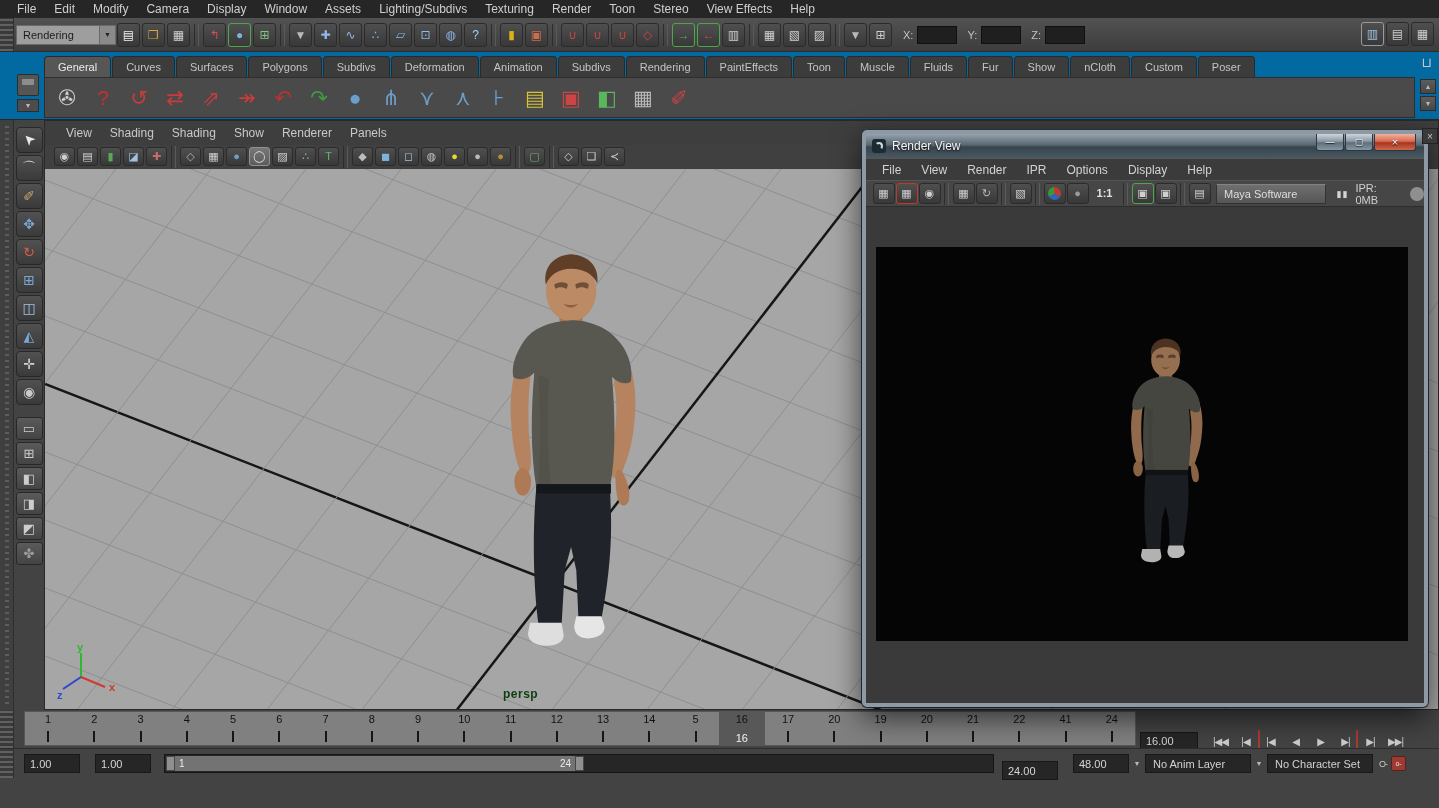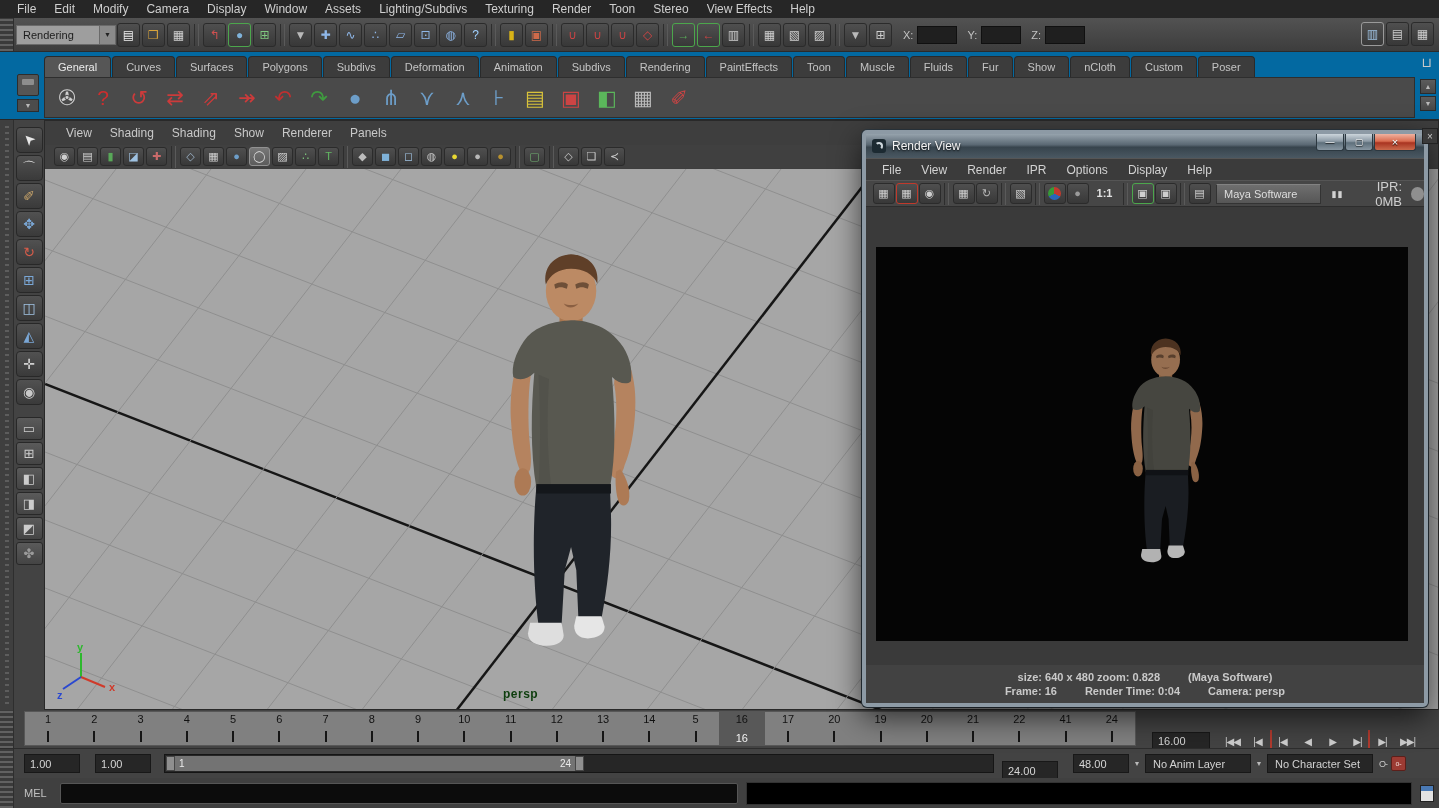--- a/index.html
+++ b/index.html
@@ -110,38 +110,38 @@
   .rv-toolbar { height:27px; background:#464646; border-top:1px solid #555; border-bottom:1px solid #2d2d2d;
     display:flex; align-items:center; padding-left:6px; flex:0 0 27px; }
   .rv-btn { width:22px; height:21px; margin:0 0.5px; font-size:11px; }
   .rv-btn.wide { width:30px; font-size:11px; font-weight:bold; background:none; border:none; }
   [data-name="rgb-channels-icon"] .glyph { width:13px; height:13px; border-radius:50%;
     background:conic-gradient(#c23a2e 0 120deg,#2a67b8 120deg 240deg,#379a37 240deg 360deg); }
   .renderer-dd { width:112px; height:20px; margin:0 7px 0 5px; background:linear-gradient(#6f6f6f,#565656);
     border:1px solid #333; border-top-color:#828282; display:flex; align-items:center; padding-left:7px;
     font-size:11px; color:#dedede; }
   .pause { font-size:9px; color:#d2d2d2; letter-spacing:1px; margin:0 7px 0 4px; }
-  .iprmem { font-size:13px; color:#cfcfcf;text-align:right; }
+  .iprmem { font-size:11px; color:#cfcfcf; }
   .ipr-dot { width:14px; height:14px; border-radius:50%; background:#8f8f8f; margin-left:9px; }
   .rv-canvas-area { flex:1; position:relative; background:#3a3a3a; }
   .rv-canvas { position:absolute; left:10px; top:40px; width:532px; height:394px; background:#050505; }
   .rv-canvas .char { left:229px; top:88px; width:120px; height:232px; filter:brightness(.8); }
   .rv-status { flex:0 0 38px; background:#424242; display:flex; flex-direction:column; align-items:center;
     justify-content:center; gap:2px; }
   .rv-status .line { font-size:11px; font-weight:bold; color:#c9c9c9; display:flex; gap:28px; }
 
   
   #timeslider { position:absolute; top:710px; left:0; right:0; height:38px; background:#434343; display:flex; }
   #ruler { margin:1px 0 2px 10px; width:1112px; background:#808080; border:1px solid #575757; display:flex; }
   .tcell { flex:1; position:relative; cursor:default; }
   .tnum { position:absolute; top:1px; width:100%; text-align:center; font-size:11px; color:#111; }
   .tick { position:absolute; bottom:3px; left:50%; width:2px; margin-left:-1px; height:11px; background:#151515; }
   .tcell.current { background:#585858; }
   .tcur { position:absolute; bottom:1px; width:100%; text-align:center; font-size:11px; color:#f2f2f2; }
-  #playback { flex:1; display:flex; align-items:center; padding-left:16px;margin-top:24px; }
+  #playback { flex:1; display:flex; align-items:center; padding-left:4px;margin-top:24px; }
   #current-time { width:58px; height:19px; background:#262626; border:1px solid #181818; color:#d6d6d6;
     font-size:11px; padding:0 5px; }
   #playback .tb-icons { margin-left:10px; }
   .pb-btn { width:25px; height:22px; background:none; border:none; font-size:10px; color:#cdcdcd;
     display:flex; align-items:center; justify-content:center; letter-spacing:-1px; }
   .pb-btn.red-left  { box-shadow:inset 3px 0 0 -1px #b03a2e; }
   .pb-btn.red-right { box-shadow:inset -3px 0 0 -1px #b03a2e; }
 
   
   #rangeslider { position:absolute; top:748px; left:0; right:0; height:30px; background:#434343;
@@ -670,31 +670,20 @@
       <span class="iprmem" data-name="ipr-memory-label">IPR: 0MB</span>
       <span class="ipr-dot" data-name="ipr-status-icon"></span>
     </div>
     <div class="rv-canvas-area" data-name="render-view-canvas-area">
       <div class="rv-canvas" data-name="rendered-image">
         <svg class="char" viewBox="0 0 200 385" data-name="rendered-character">
             <use href="#char-def"></use>
           </svg>
       </div>
     </div>
-    <div class="rv-status" data-name="render-view-status">
-      <div class="line">
-        <span data-name="render-size-label">size: 640 x 480 zoom: 0.828</span>
-        <span data-name="renderer-name-label">(Maya Software)</span>
-      </div>
-      <div class="line">
-        <span data-name="frame-label">Frame: 16</span>
-        <span data-name="render-time-label">Render Time: 0:04</span>
-        <span data-name="camera-name-label">Camera: persp</span>
-      </div>
-    </div>
   </div>
 
   <div id="timeslider" data-name="time-slider-row">
     <div class="drag-col" data-name="time-slider-drag-handle"></div>
     <div id="ruler" data-name="time-slider">
         <div class="tcell" data-name="timeline-frame-1">
           <span class="tnum" data-name="frame-number">1</span>
           <span class="tick" data-name="frame-tick"></span>
         </div>
         <div class="tcell" data-name="timeline-frame-2">
@@ -840,27 +829,20 @@
       <span data-name="anim-layer-value">No Anim Layer</span>
     </div>
     <span class="dd-arrow" data-name="character-set-dropdown-arrow">▼</span>
     <div class="rs-dd" data-name="character-set-selector">
       <span data-name="character-set-value">No Character Set</span>
     </div>
     <span id="key-icon" data-name="set-key-icon">O-</span>
     <span id="autokey-icon" data-name="auto-keyframe-icon">o-</span>
   </div>
 
-  <div id="commandline" data-name="command-line-row">
-    <div class="drag-col" data-name="command-line-drag-handle"></div>
-    <span id="mel-label" data-name="command-line-mode-label">MEL</span>
-    <input id="mel-input" data-name="command-line-input" value="" style="">
-    <div id="result-field" data-name="command-result-field"></div>
-    <div id="script-editor-btn" data-name="script-editor-icon"></div>
-  </div>
 
   <svg width="0" height="0" style="position:absolute">
     <defs>
       <g id="char-def">
         <path d="M146,92 C158,104 164,130 162,156 C161,174 158,192 152,206 C150,214 146,220 142,218 C136,215 138,204 140,194 C144,172 146,150 142,128 Z" fill="#b5835f"></path>
         <path d="M148,210 C154,218 158,230 156,240 C154,246 148,246 146,240 C143,230 143,218 144,212 Z" fill="#ad7a55"></path>
         <path d="M56,96 C46,112 42,140 44,166 C45,184 48,200 52,210 C54,216 60,216 62,210 C64,202 62,190 61,178 C60,156 60,132 64,112 Z" fill="#b5835f"></path>
         <ellipse cx="55" cy="222" rx="8" ry="13" fill="#ad7a55"></ellipse>
         <rect x="90" y="58" width="22" height="18" fill="#a87650"></rect>
         <ellipse cx="101" cy="40" rx="24" ry="29" fill="#bc8a64"></ellipse>

